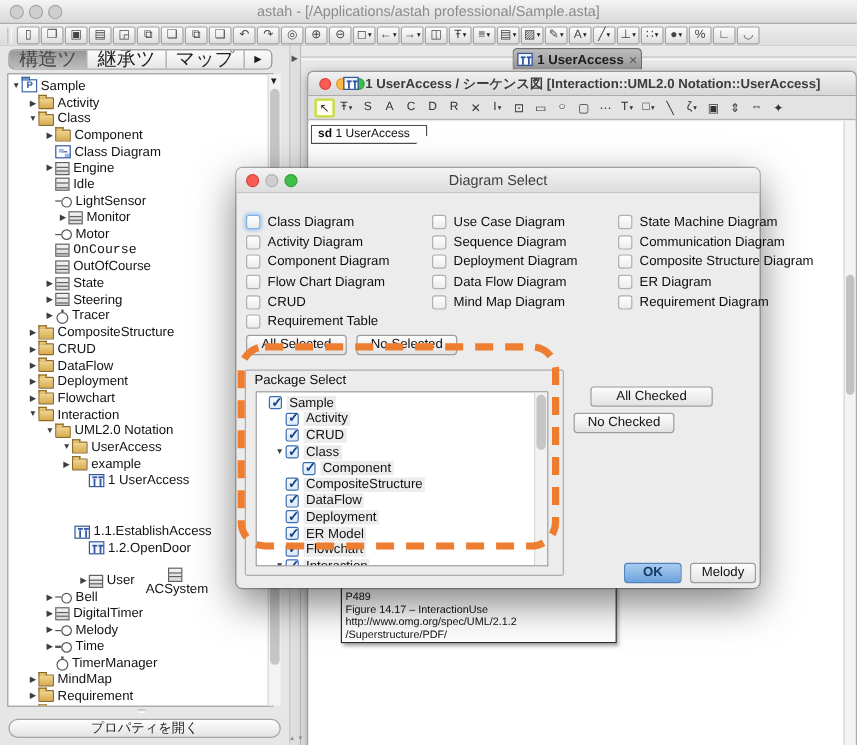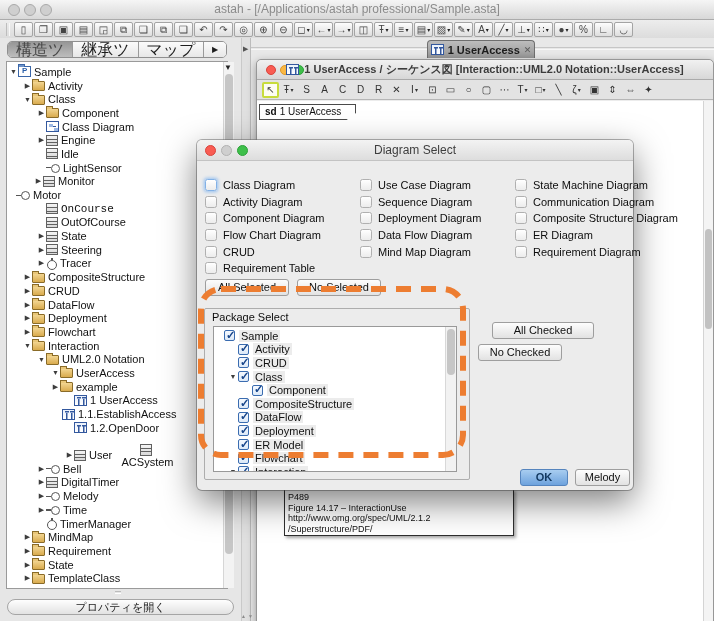--- a/index.html
+++ b/index.html
@@ -275,26 +275,26 @@
       <div class="tree-row" style="padding-left: 30px;">
         <span class="tarrow"></span>
         <span class="ticon class"></span>
         <span class="tlabel">Idle</span>
       </div>
       <div class="tree-row" style="padding-left: 30px;">
         <span class="tarrow"></span>
         <span class="ticon interface"></span>
         <span class="tlabel">LightSensor</span>
       </div>
-      <div class="tree-row" style="padding-left: 27px;">
+      <div class="tree-row" style="padding-left: 41px;">
         <span class="tarrow">▶</span>
         <span class="ticon class"></span>
         <span class="tlabel">Monitor</span>
       </div>
-      <div class="tree-row" style="">
+      <div class="tree-row" style="padding-left: 30px;">
         <span class="tarrow"></span>
         <span class="ticon interface"></span>
         <span class="tlabel">Motor</span>
       </div>
       <div class="tree-row" style="padding-left: 30px; font-family: Liberation Mono, monospace;">
         <span class="tarrow"></span>
         <span class="ticon class"></span>
         <span class="tlabel">OnCourse</span>
       </div>
       <div class="tree-row" style="padding-left: 30px;">
@@ -360,21 +360,21 @@
       <div class="tree-row" style="padding-left: 44px;">
         <span class="tarrow">▶</span>
         <span class="ticon folder"></span>
         <span class="tlabel">example</span>
       </div>
       <div class="tree-row" style="padding-left: 58px;">
         <span class="tarrow"></span>
         <span class="ticon seqdiagram"></span>
         <span class="tlabel">1 UserAccess</span>
       </div>
-      <div class="tree-row" style="padding-left: 46px;">
+      <div class="tree-row" style="padding-left: 46px; margin-top: 29px;">
         <span class="tarrow"></span>
         <span class="ticon seqdiagram"></span>
         <span class="tlabel">1.1.EstablishAccess</span>
       </div>
       <div class="tree-row" style="padding-left: 58px;">
         <span class="tarrow"></span>
         <span class="ticon seqdiagram"></span>
         <span class="tlabel">1.2.OpenDoor</span>
       </div>
       <div class="tree-row" style="padding-left: 58px; flex-direction: column;">

